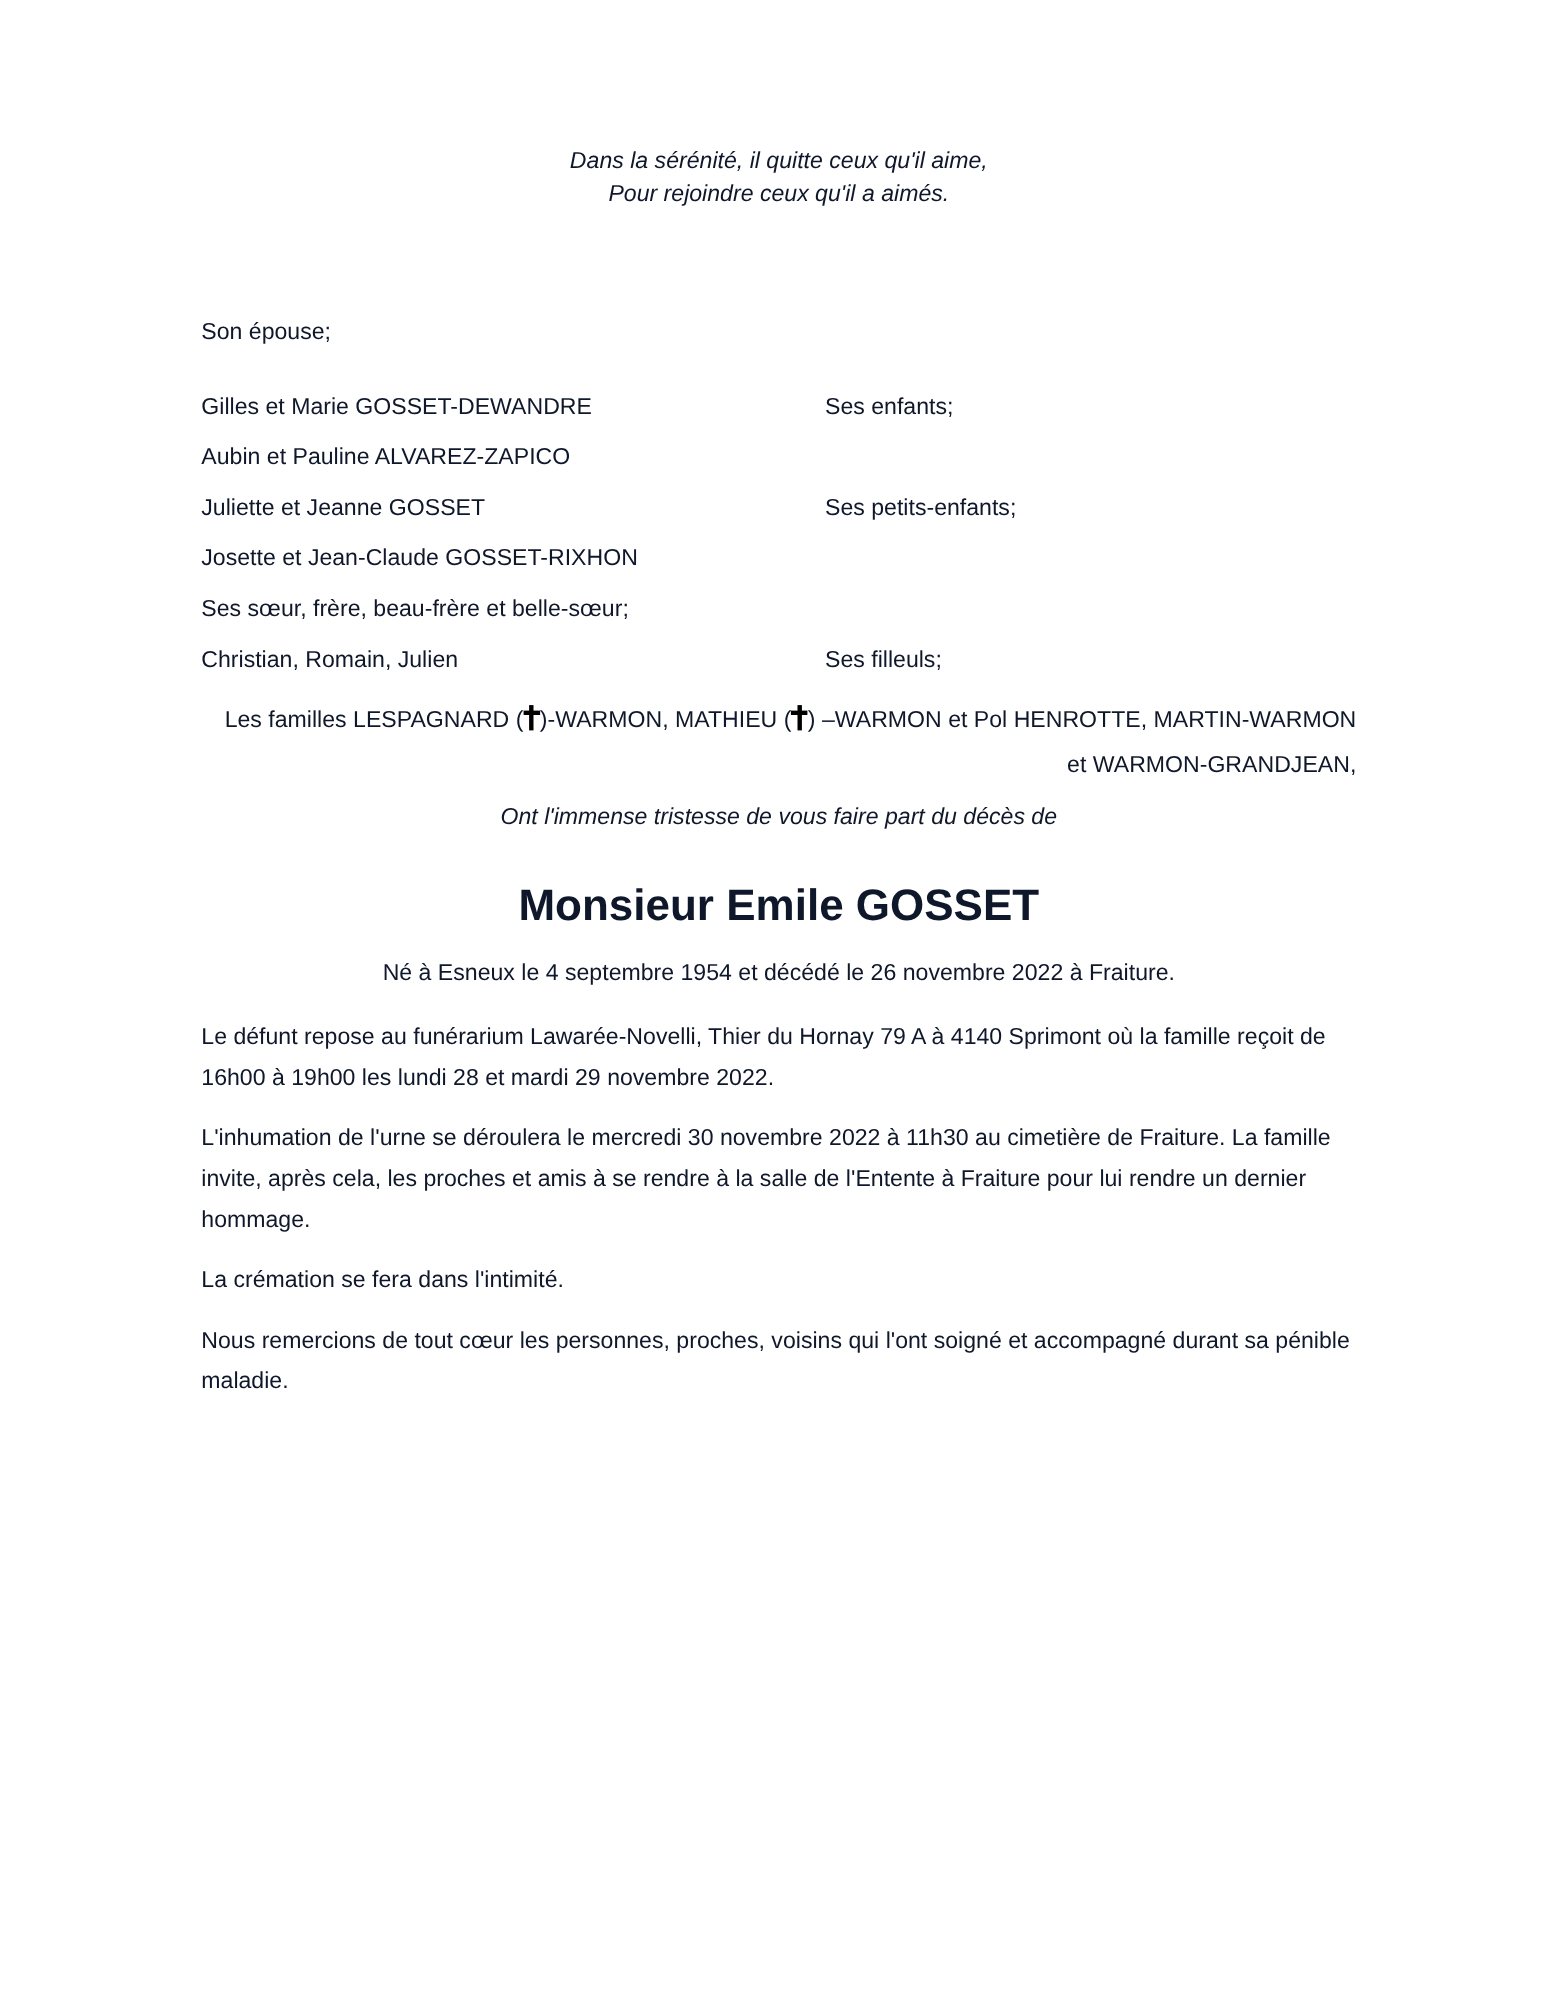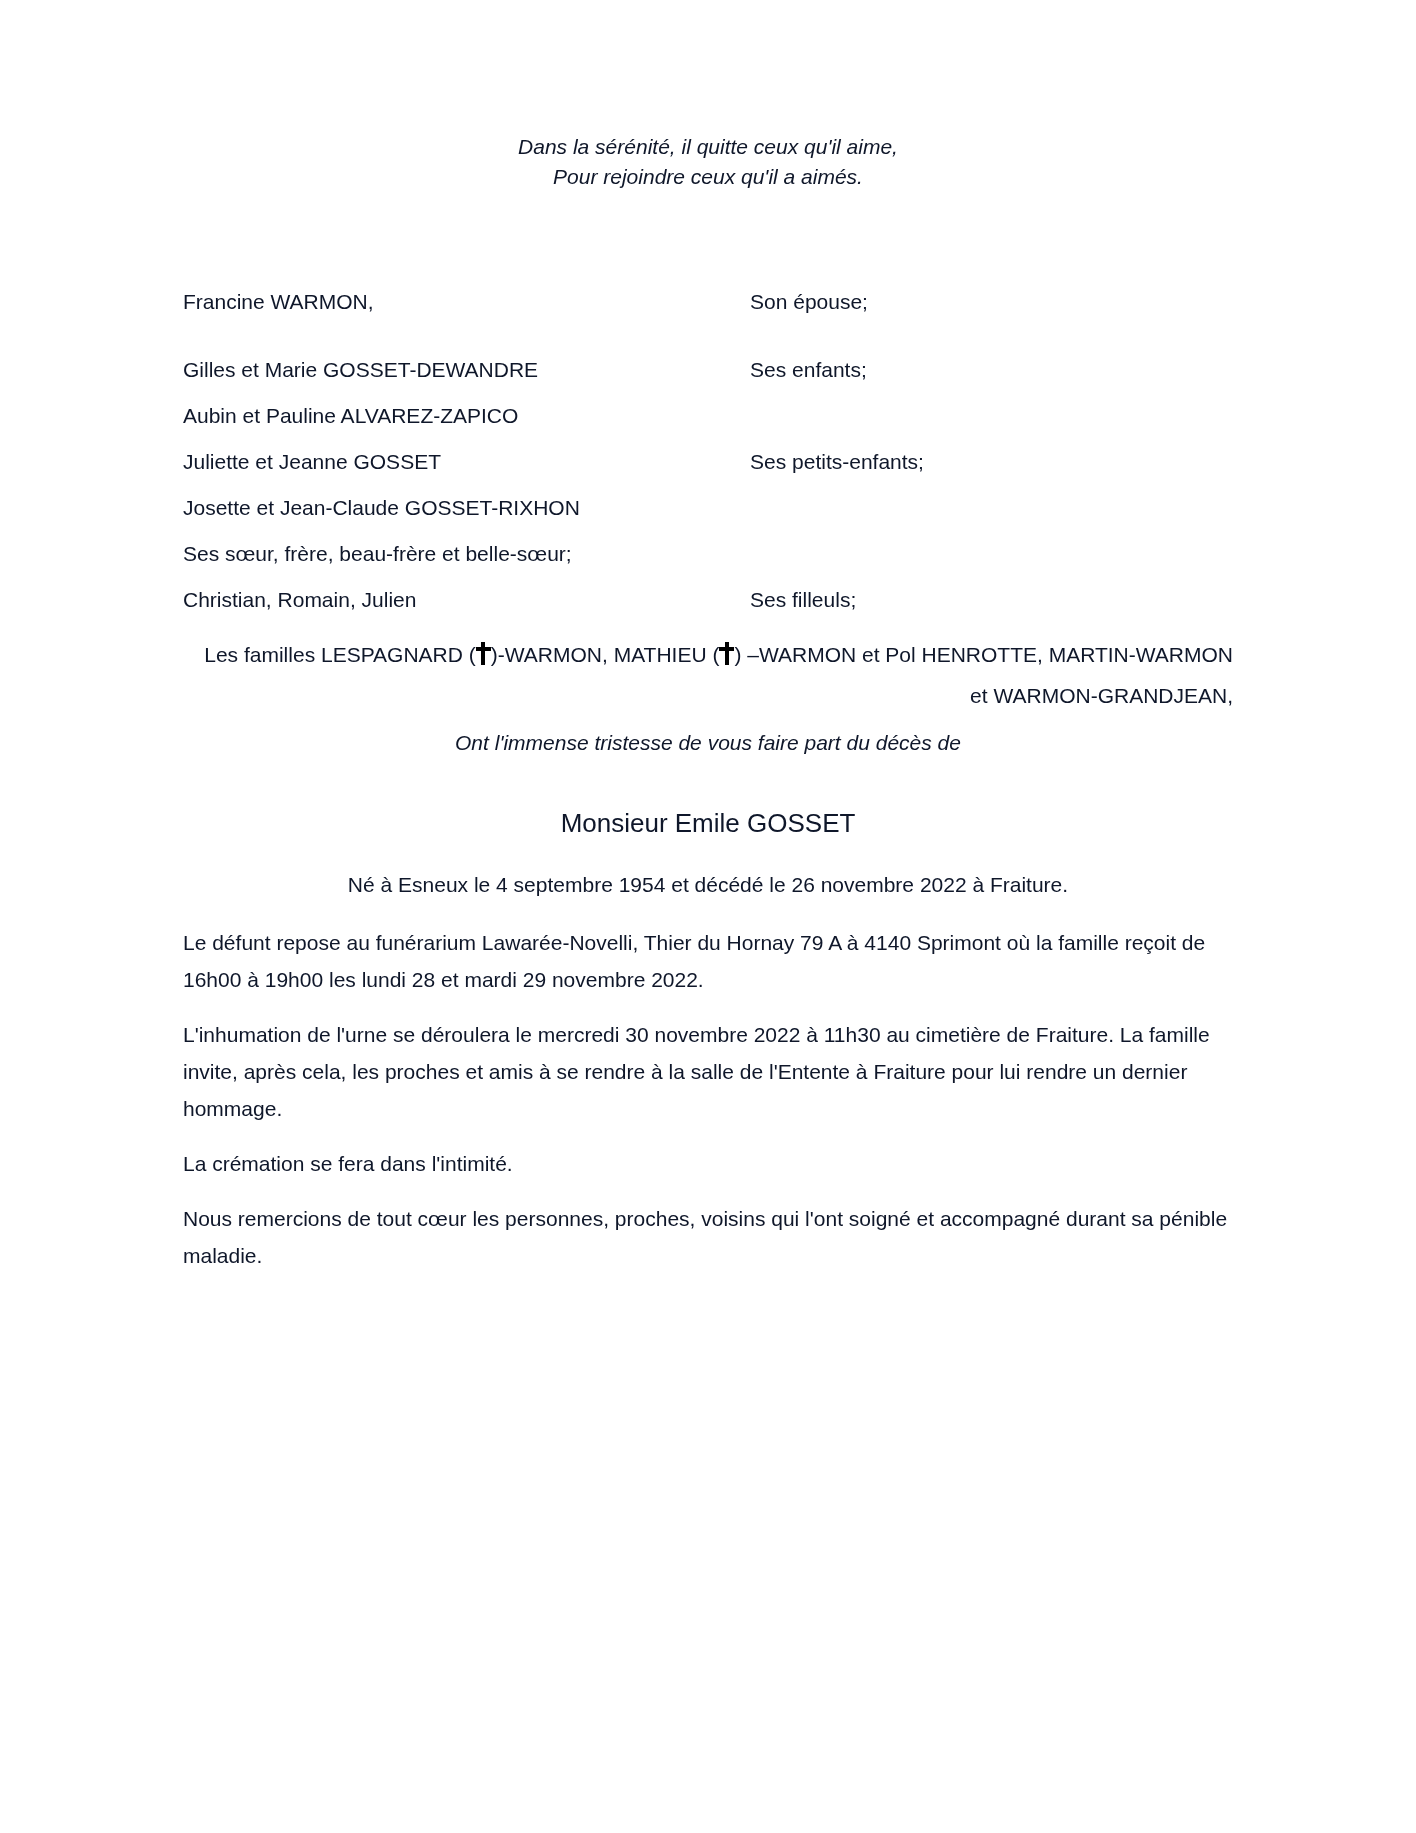--- a/index.html
+++ b/index.html
@@ -67,22 +67,22 @@
   }
   .announcement {
     margin-top: 12px;
     text-align: center;
     font-style: italic;
     line-height: 30px;
   }
   .deceased-name {
     margin: 40px 0 0 0;
     text-align: center;
-    font-size: 26px;
-    font-weight: normal;
+    font-size: 40px;
+    font-weight: bold;
     line-height: 50px;
   }
   .birth-death {
     margin-top: 22px;
     text-align: center;
     line-height: 30px;
   }
   .body-para {
     margin: 18px 0 0 0;
     line-height: 37px;
@@ -96,21 +96,20 @@
 
 <div class="page">
 
   <div class="intro">
     <div>Dans la sérénité, il quitte ceux qu'il aime,</div>
     <div>Pour rejoindre ceux qu'il a aimés.</div>
   </div>
 
   <div class="family-list">
     <div class="family-row">
-      <span>Francine WARMON,</span>
       <span>Son épouse;</span>
     </div>
     <div class="family-row">
       <span></span>
     </div>
     <div class="family-row">
       <span>Gilles et Marie GOSSET-DEWANDRE</span>
       <span>Ses enfants;</span>
     </div>
     <div class="family-row">

